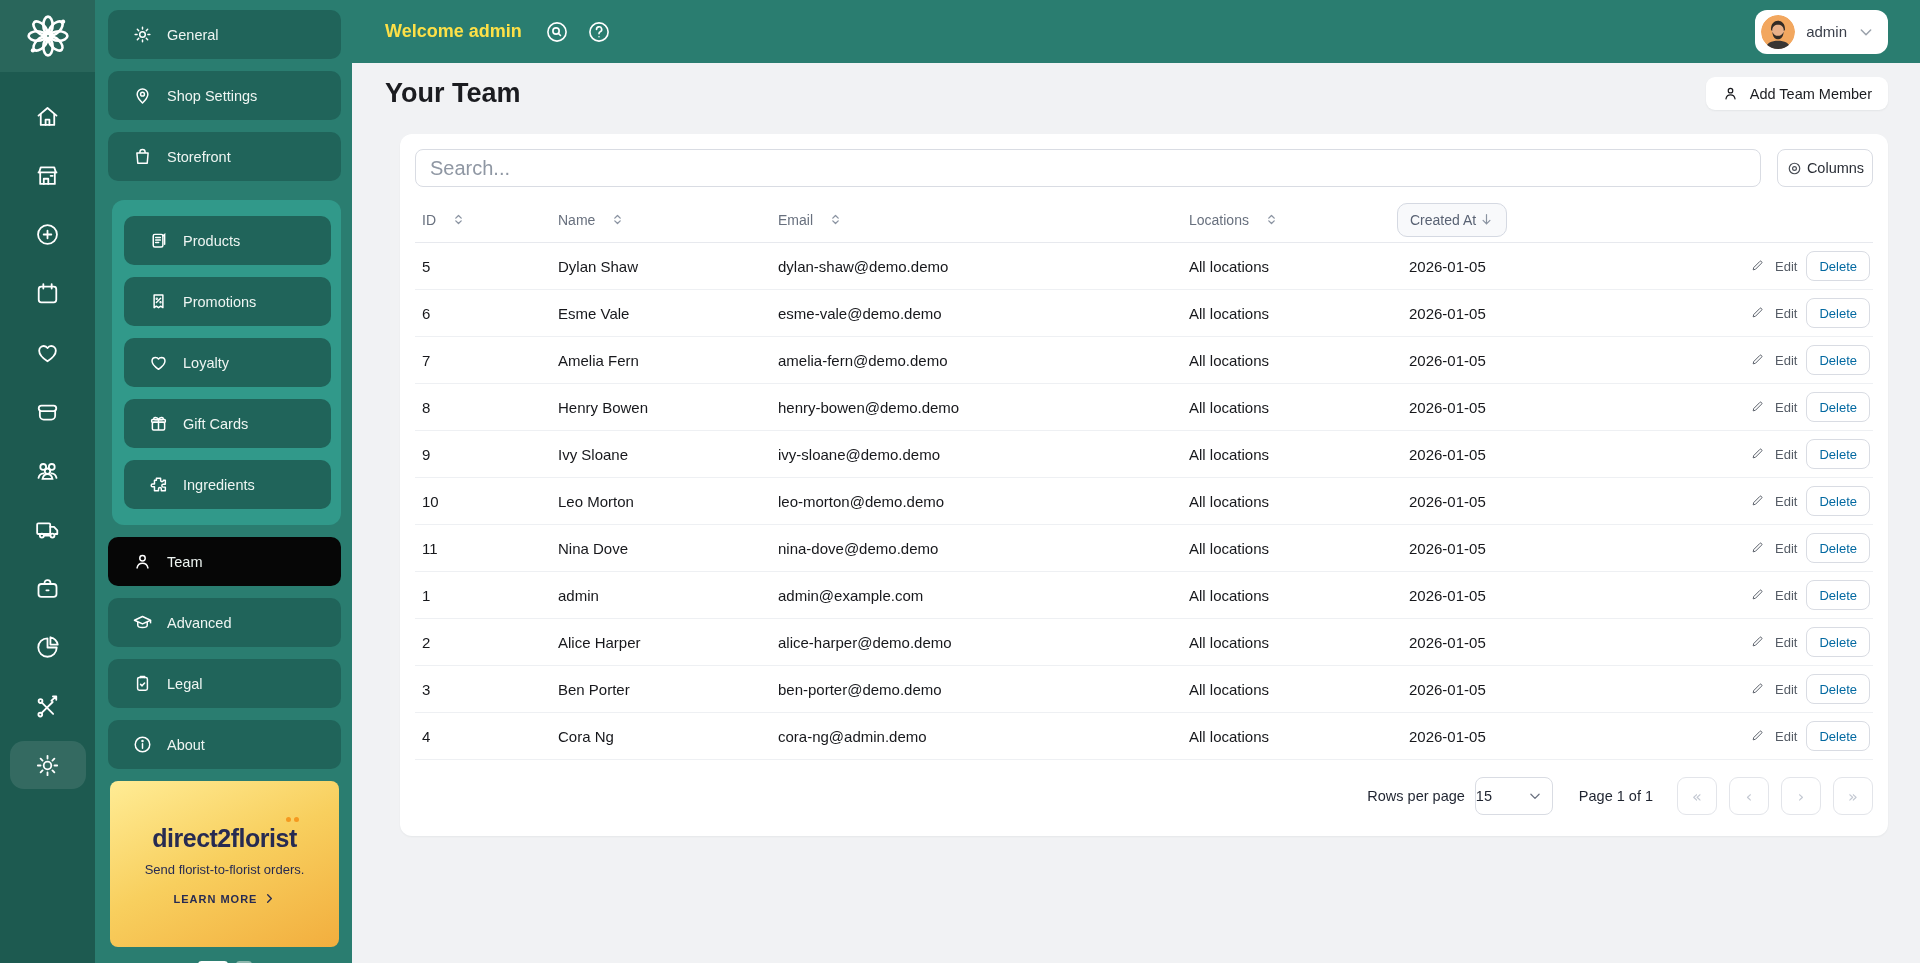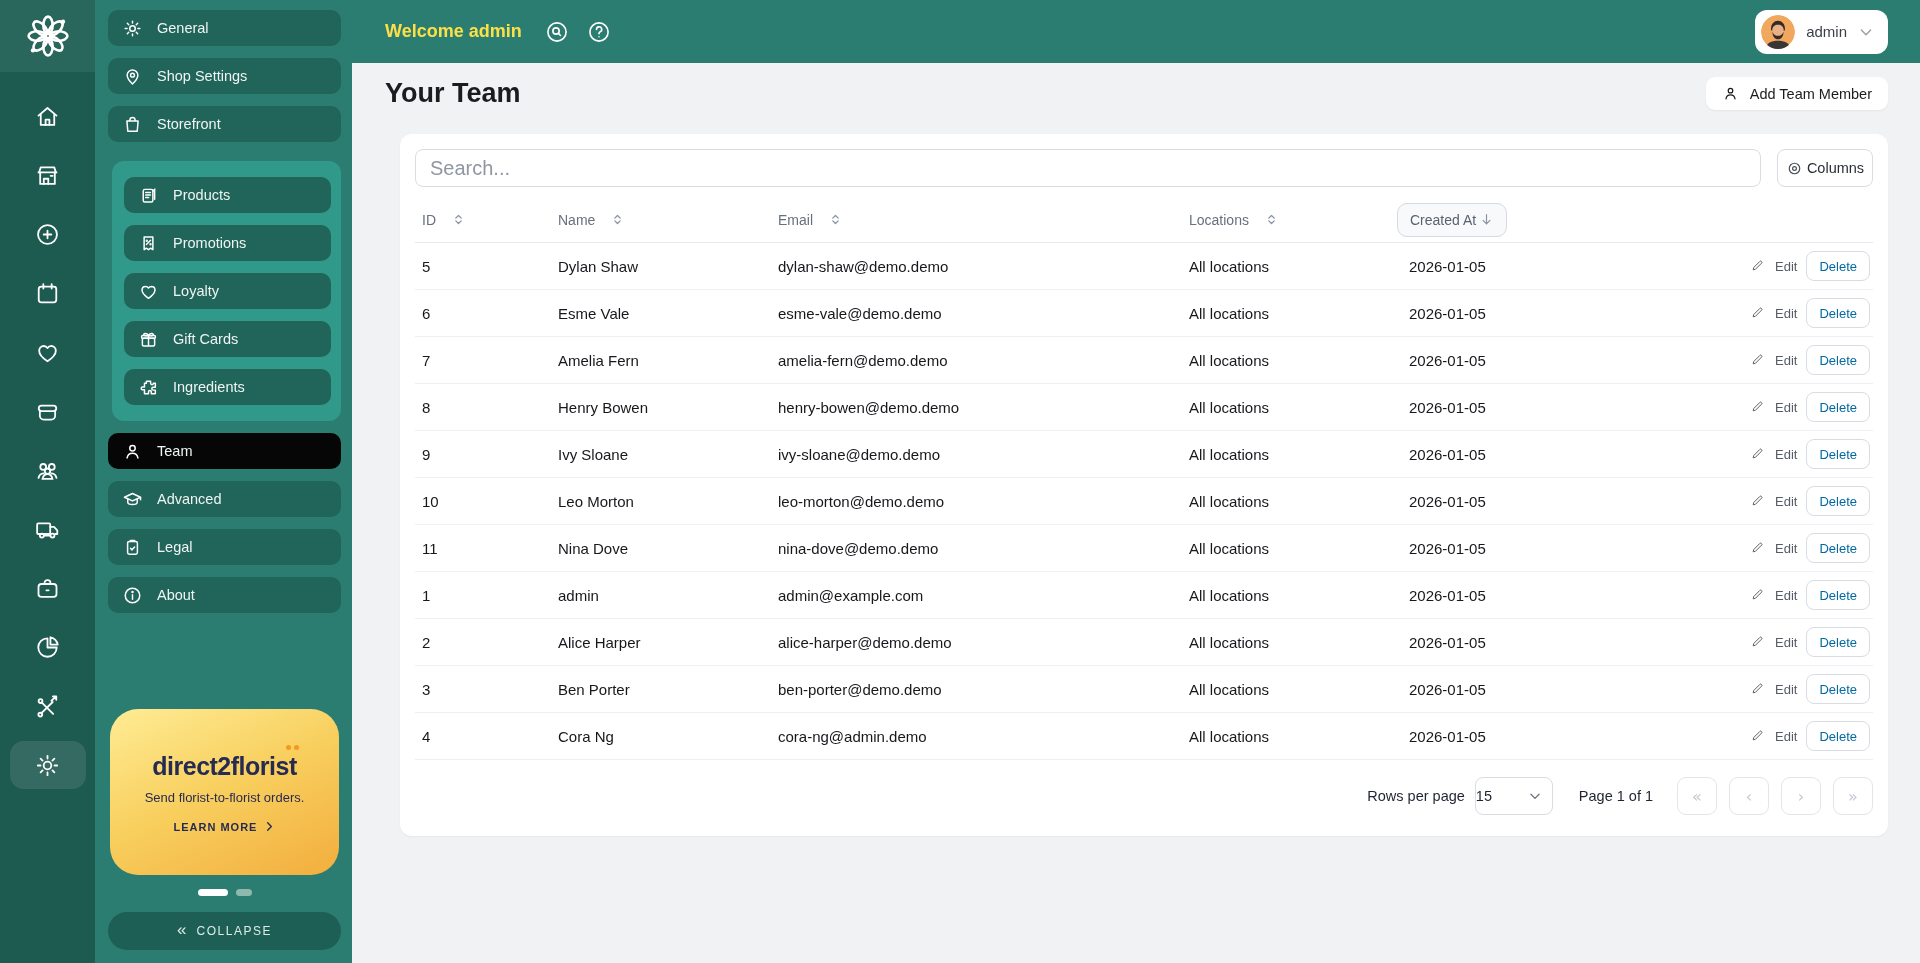--- a/index.html
+++ b/index.html
@@ -9,29 +9,29 @@
   
   .rail { width:95px; background:#1d5a50; display:flex; flex-direction:column; align-items:center; flex-shrink:0; }
   .logo-tile { width:95px; height:72px; background:#29665b; display:flex; align-items:center; justify-content:center; cursor:pointer; }
   .rail-icons { display:flex; flex-direction:column; align-items:center; padding-top:20px; }
   .rail-ic { width:76px; height:48px; margin-bottom:11px; border-radius:14px; display:flex; align-items:center; justify-content:center; color:#fff; cursor:pointer; }
   .rail-ic svg { width:27px; height:27px; }
   .rail-ic.rail-selected { background:rgba(255,255,255,.10); }
 
   
   .sidebar { width:257px; background:#2a7d70; flex-shrink:0; display:flex; flex-direction:column; padding:10px 11px 13px 13px; }
-  .nav-item { height:36px; border-radius:10px; background:#20645a; color:#eef5f2; display:flex; align-items:center; gap:14px; padding-left:14px; font-size:14.5px; margin-bottom:12px; cursor:pointer; flex-shrink:0; }
+  .nav-item { height:49px; border-radius:10px; background:#20645a; color:#eef5f2; display:flex; align-items:center; gap:14px; padding-left:24px; font-size:14.5px; margin-bottom:12px; cursor:pointer; flex-shrink:0; }
   .nav-item .nav-ic { width:21px; height:21px; display:flex; color:#fff; flex-shrink:0; }
   .nav-ic svg { width:21px; height:21px; }
   .nav-item.selected { background:#060606; }
   .nav-group { background:#31998a; border-radius:12px; padding:16px 10px 4px 12px; margin:7px 0 12px 4px; }
   .nav-group .nav-item { background:#20645a; }
 
   .promo-wrap { margin-top:auto; }
-  .promo-card { position:relative; height:166px; border-radius:28px; margin:0 2px 0 2px; background:linear-gradient(155deg,#ffec95 0%,#f8cf5e 48%,#f2ae3e 100%); display:flex; flex-direction:column; align-items:center; justify-content:center; cursor:pointer; }
+  .promo-card { position:relative; height:166px; border-radius:8px; margin:0 2px 0 2px; background:linear-gradient(155deg,#ffec95 0%,#f8cf5e 48%,#f2ae3e 100%); display:flex; flex-direction:column; align-items:center; justify-content:center; cursor:pointer; }
   .promo-logo { position:relative; font-size:25px; font-weight:bold; color:#272b52; letter-spacing:-0.5px; }
   .logo-dots { position:absolute; top:-7px; right:-2px; display:flex; gap:3px; }
   .logo-dots i { width:5px; height:5px; border-radius:50%; background:#f5991f; }
   .promo-tagline { font-size:13px; color:#272b52; margin-top:9px; }
   .promo-cta { font-size:11px; font-weight:bold; letter-spacing:1px; color:#272b52; margin-top:16px; display:flex; align-items:center; gap:7px; cursor:pointer; }
   .promo-cta svg { width:11px; height:11px; }
   .carousel-dots { display:flex; justify-content:center; align-items:center; gap:8px; margin:14px 0 16px; }
   .dot { width:16px; height:7px; border-radius:4px; background:#8fb8ae; cursor:pointer; }
   .dot.active { width:30px; background:#ffffff; }
   .collapse-btn { height:38px; border-radius:19px; background:#1e5f55; color:#dcebe7; display:flex; align-items:center; justify-content:center; gap:10px; font-size:12px; letter-spacing:1.5px; cursor:pointer; }

